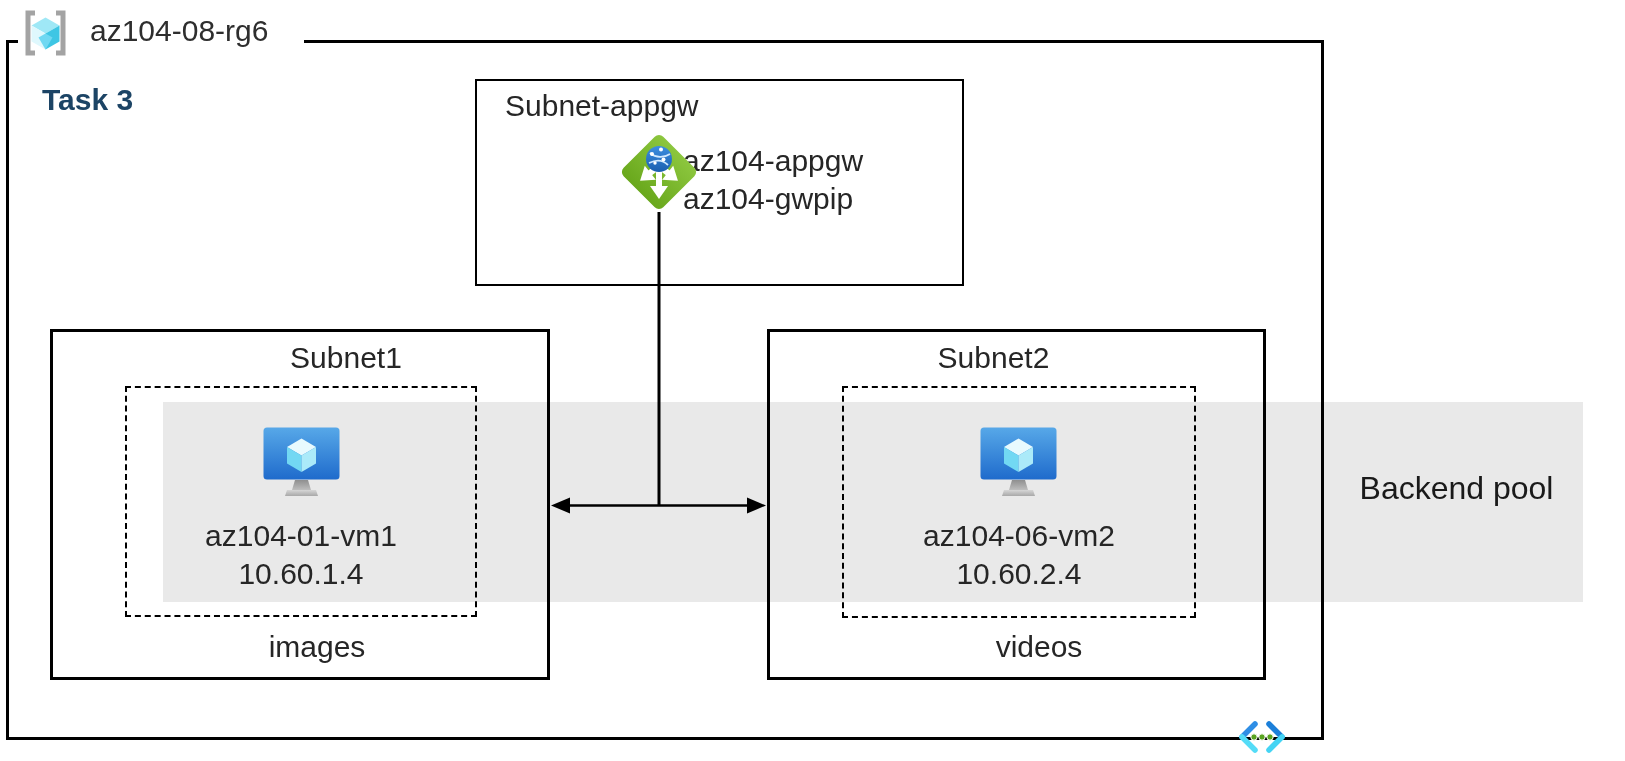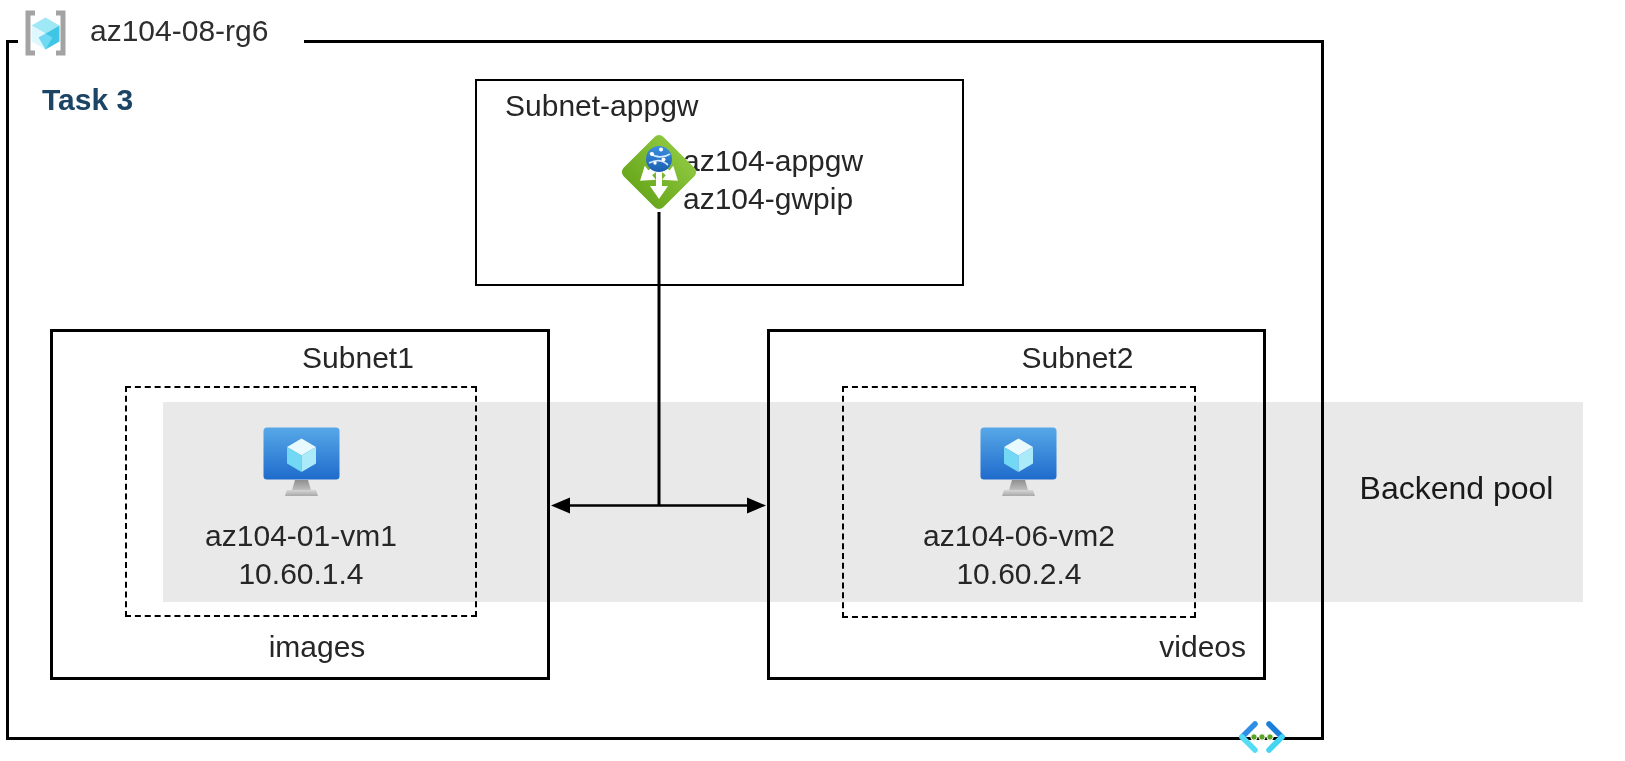--- a/index.html
+++ b/index.html
@@ -93,21 +93,21 @@
   </div>
 
   <svg class="abs connector" style="left:0;top:0;" width="1625" height="761" viewBox="0 0 1625 761">
     <line x1="659" y1="212" x2="659" y2="505.5" stroke="#000" stroke-width="3"></line>
     <line x1="556" y1="505.5" x2="762" y2="505.5" stroke="#000" stroke-width="2.5"></line>
     <polygon points="551,505.5 570,497.5 570,513.5" fill="#000"></polygon>
     <polygon points="766,505.5 747,497.5 747,513.5" fill="#000"></polygon>
   </svg>
 
   <div class="abs box" style="left:50px;top:329px;width:500px;height:351px;"></div>
-  <div class="lbl subnet-title" style="left:56px;width:604px;">Subnet1</div>
+  <div class="lbl subnet-title" style="left:44px;width:604px;">Subnet1</div>
   <div class="abs dashedbox" style="left:125px;top:386px;width:352px;height:231px;"></div>
 
   <svg class="abs icon" style="left:263px;top:427px;" width="77" height="71" viewBox="0 0 77 71">
     <defs>
       <linearGradient id="scr1" x1="0" y1="0" x2="0" y2="1">
         <stop offset="0" stop-color="#57a8e8"></stop>
           <stop offset="1" stop-color="#1f6bcc"></stop>
       </linearGradient>
       <linearGradient id="nk1" x1="0" y1="0" x2="0" y2="1">
         <stop offset="0" stop-color="#8f8f8f"></stop>
@@ -126,37 +126,37 @@
     <polygon points="24,63 53,63 55,69 22,69" fill="url(#bs1)"></polygon>
   </svg>
 
   <div class="vm-label" style="left:125px;width:352px;">
     <div>az104-01-vm1</div>
     <div>10.60.1.4</div>
   </div>
   <div class="caption" style="left:141px;width:352px;">images</div>
 
   <div class="abs box" style="left:767px;top:329px;width:499px;height:351px;"></div>
-  <div class="lbl subnet-title" style="left:807px;width:453px;padding-left:44px;">Subnet2</div>
+  <div class="lbl subnet-title" style="left:767px;width:453px;">Subnet2</div>
   <div class="abs dashedbox" style="left:842px;top:386px;width:354px;height:232px;"></div>
 
   <svg class="abs icon" style="left:980px;top:427px;" width="77" height="71" viewBox="0 0 77 71">
     <rect x="0.5" y="0.5" width="76" height="52" rx="3.5" fill="url(#scr1)"></rect>
     <polygon points="38.5,11.5 53,20 38.5,28.5 24,20" fill="#e8fafe"></polygon>
     <polygon points="24,20 38.5,28.5 38.5,45 24,36.5" fill="#72d8f3"></polygon>
     <polygon points="53,20 38.5,28.5 38.5,45 53,36.5" fill="#abeaf9"></polygon>
     <polygon points="32,53 45,53 48,63 29,63" fill="url(#nk1)"></polygon>
     <polygon points="24,63 53,63 55,69 22,69" fill="url(#bs1)"></polygon>
   </svg>
 
   <div class="vm-label" style="left:842px;width:354px;">
     <div>az104-06-vm2</div>
     <div>10.60.2.4</div>
   </div>
-  <div class="caption" style="left:892px;width:354px;text-align:right;">videos</div>
+  <div class="caption" style="left:862px;width:354px;">videos</div>
 
   <div class="backend lbl">Backend pool</div>
 
   <svg class="abs icon" style="left:1235px;top:719px;" width="54" height="36" viewBox="0 0 54 36">
     <line x1="20" y1="5" x2="7" y2="18" stroke="#2f8ee5" stroke-width="5.5" stroke-linecap="round"></line>
     <line x1="7" y1="18" x2="20" y2="31" stroke="#54dcf7" stroke-width="5.5" stroke-linecap="round"></line>
     <line x1="34" y1="5" x2="47" y2="18" stroke="#1b7fd9" stroke-width="5.5" stroke-linecap="round"></line>
     <line x1="47" y1="18" x2="34" y2="31" stroke="#44d4f4" stroke-width="5.5" stroke-linecap="round"></line>
     <circle cx="19" cy="18" r="3.2" fill="#58a31f" stroke="#ffffff" stroke-width="1"></circle>
     <circle cx="27" cy="18" r="3.2" fill="#58a31f" stroke="#ffffff" stroke-width="1"></circle>

